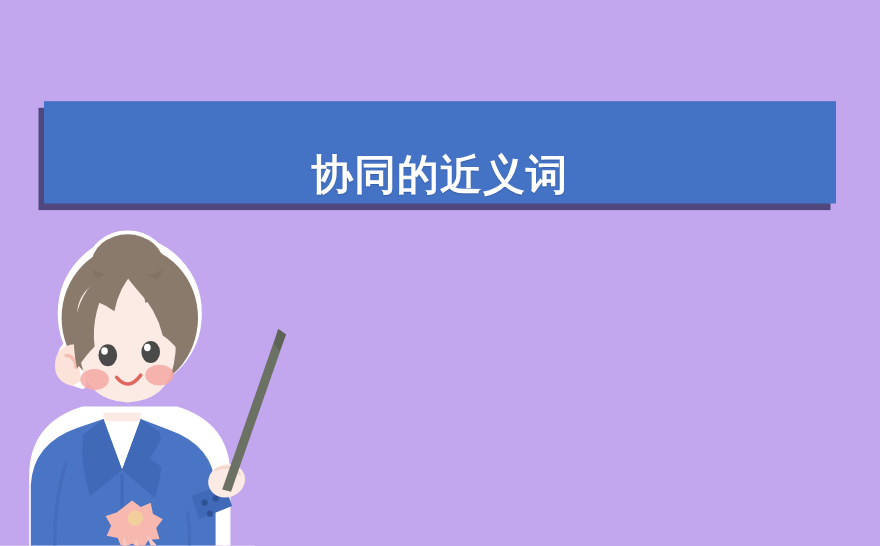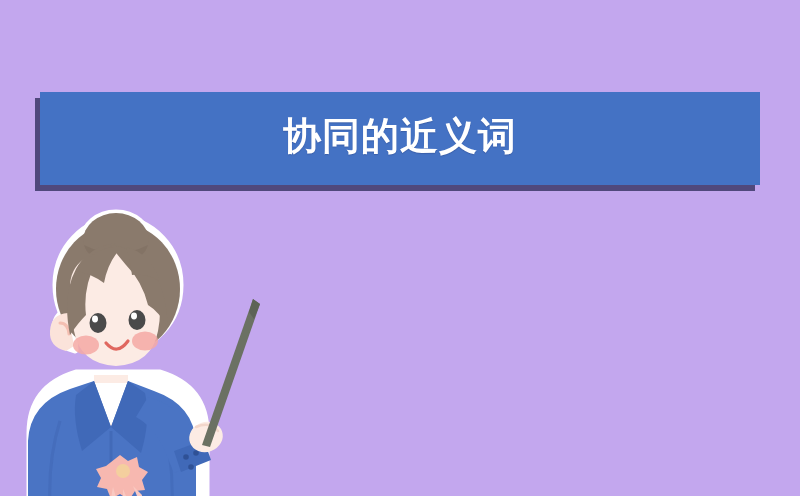--- a/index.html
+++ b/index.html
@@ -24,21 +24,21 @@
   
   #title-banner {
     position: absolute;
     left: 40px;
     top: 92px;
     width: 720px;
     height: 93px;
     background: #4472c4;
     box-shadow: -5px 6px 0 0 rgba(42, 40, 86, 0.75);
     display: flex;
-    align-items: center;
+    align-items: flex-end;
     justify-content: center;
   }
   #title-text {
     color: #ffffff;
     font-size: 38px;
     font-weight: bold;
     letter-spacing: 1px;
     line-height: 1;
     margin-bottom: 6px;
     white-space: nowrap;

